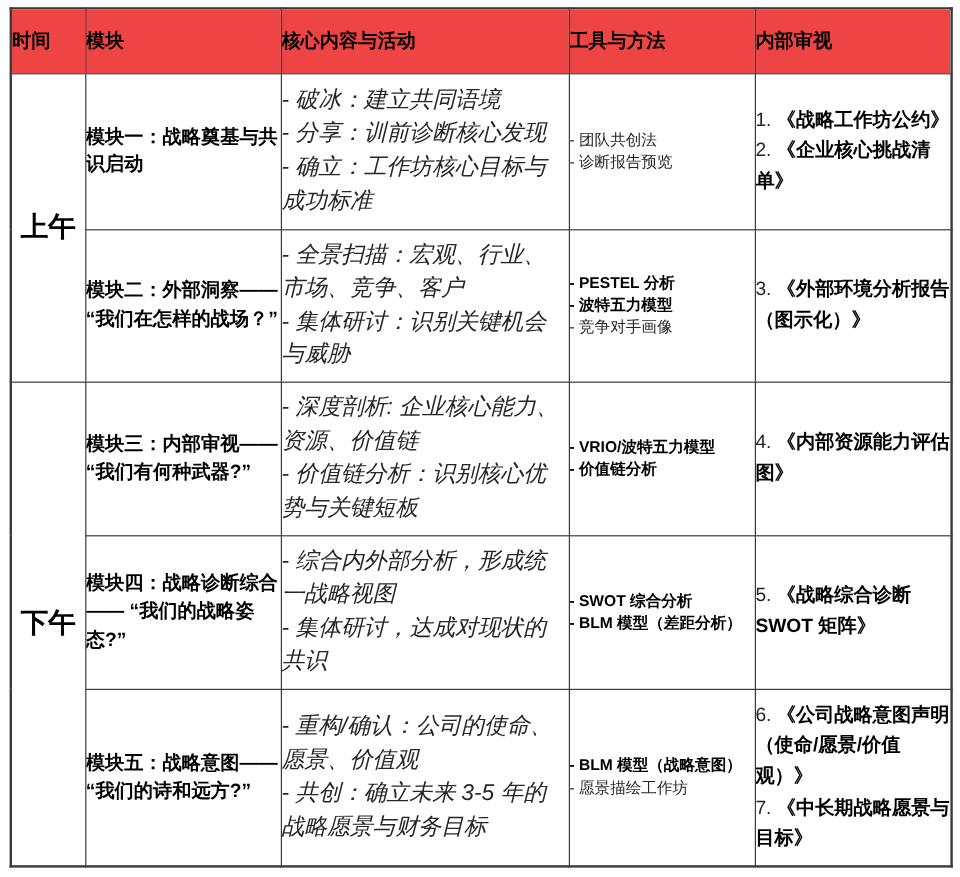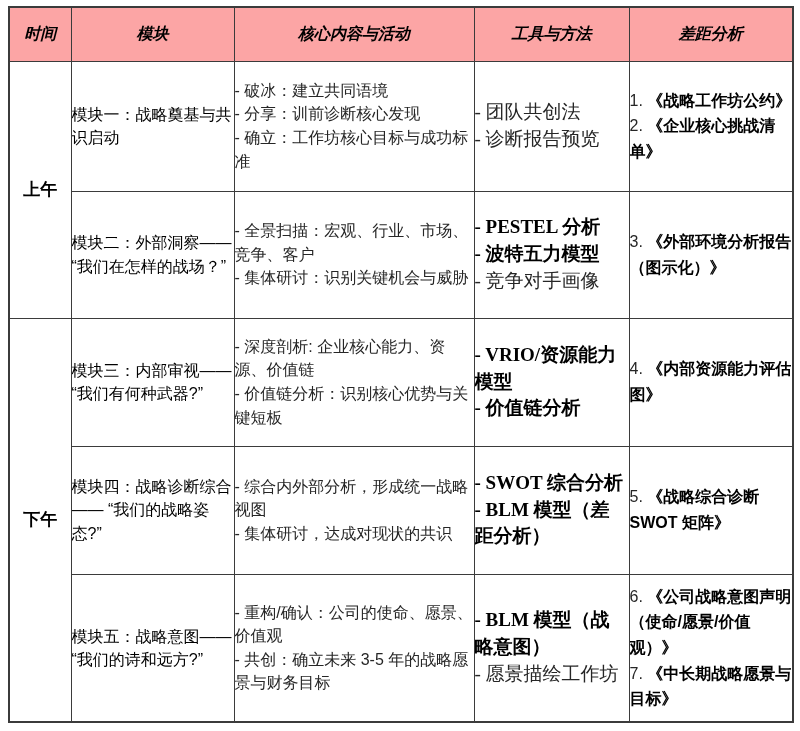--- a/index.html
+++ b/index.html
@@ -32,52 +32,51 @@
     overflow: hidden;
   }
   tr.hdr  { height: 54px; }
   tr.r1   { height: 130px; }
   tr.r2   { height: 127px; margin-top: 16px; }
   tr.r3   { height: 128px; }
   tr.r4   { height: 128px; }
   tr.r5   { height: 148px; }
 
   th.hcell {
-    background: #fca5a5;
+    background: #ef4444;
     font-size: 16px;
+    font-weight: bold;
+    text-align: left;
+    color: #000;
+  }
+  td.time {
+    font-size: 23px;
     font-weight: bold;
     text-align: center;
     color: #000;
-    font-style: italic;
-  }
-  td.time {
-    font-size: 17px;
-    font-weight: bold;
-    text-align: center;
-    color: #000;
   }
   td.module {
     font-size: 16px;
-    font-weight: normal;
+    font-weight: bold;
     color: #000;
     padding: 6px 8px 6px 17px;
     line-height: 1.45;
   }
   td.content {
-    font-size: 16px;
+    font-size: 19px;
     color: #262626;
     padding: 6px 8px 6px 14px;
     line-height: 1.47;
+    font-style: italic;
   }
   td.tools {
-    font-size: 19px;
+    font-size: 13px;
     color: #262626;
     padding: 6px 6px 6px 14px;
     line-height: 1.42;
-    font-family: Liberation Serif, serif;
   }
   td.outputs {
     font-size: 16px;
     color: #262626;
     padding: 6px 2px 6px 8px;
     line-height: 1.6;
   }
   .item { margin: 0; }
   .b { font-weight: bold; color: #000; }
   .num { font-weight: normal; color: #262626; }
@@ -105,21 +104,21 @@
       <col style="width:155px">
       <col style="width:164px">
     </colgroup>
 
     <tbody>
         <tr class="hdr">
       <th class="hcell">时间</th>
       <th class="hcell">模块</th>
       <th class="hcell">核心内容与活动</th>
       <th class="hcell">工具与方法</th>
-      <th class="hcell">差距分析</th>
+      <th class="hcell">内部审视</th>
     </tr>
 
     <tr class="r1">
       <td class="time" rowspan="2">上午</td>
       <td class="module">模块一：战略奠基与共识启动</td>
       <td class="content">
         <div class="item">- 破冰：建立共同语境</div>
         <div class="item">- 分享：训前诊断核心发现</div>
         <div class="item">- 确立：工作坊核心目标与成功标准</div>
       </td>
@@ -150,21 +149,21 @@
     </tr>
 
     <tr class="r3">
       <td class="time" rowspan="3">下午</td>
       <td class="module">模块三：内部审视—— “我们有何种武器?”</td>
       <td class="content">
         <div class="item">- 深度剖析: 企业核心能力、资源、价值链</div>
         <div class="item">- 价值链分析：识别核心优势与关键短板</div>
       </td>
       <td class="tools">
-        <div class="item b">- VRIO/资源能力模型</div>
+        <div class="item b">- VRIO/波特五力模型</div>
         <div class="item b">- 价值链分析</div>
       </td>
       <td class="outputs">
         <div class="out-item"><span class="num">4.</span> <span class="b">《内部资源能力评估图》</span></div>
       </td>
     </tr>
 
     <tr class="r4">
       <td class="module">模块四：战略诊断综合—— “我们的战略姿态?”</td>
       <td class="content">

